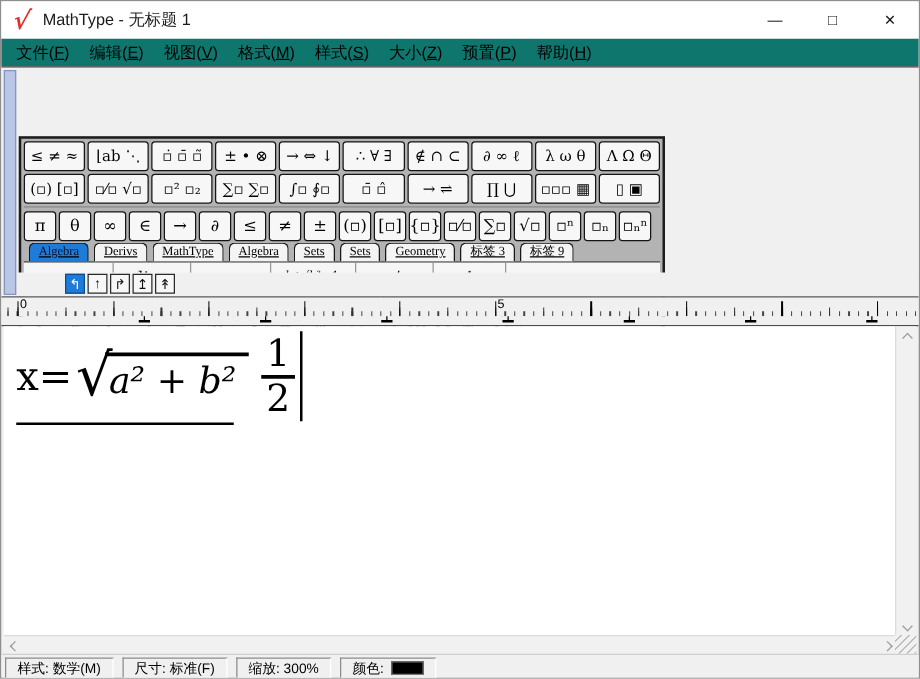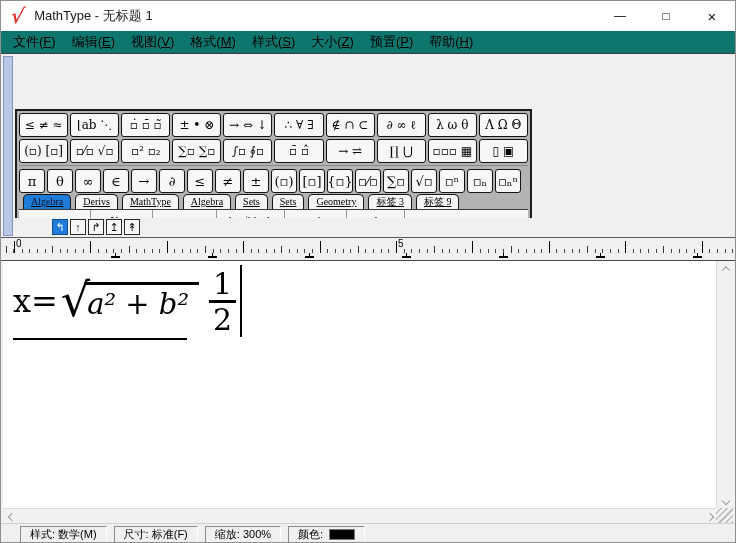--- a/index.html
+++ b/index.html
@@ -103,21 +103,21 @@
   .chev.right { transform:rotate(-45deg); }
   .vscroll .sbtn.top { top:0; left:0; }
   .vscroll .sbtn.bottom { bottom:0; left:0; }
   .hscroll .sbtn.start { left:0; top:0; }
   .hscroll .sbtn.end { right:0; top:0; }
   .grip { position:absolute; top:507px; right:2px; width:17px; height:15px; background:#f1f1f1;
     background-image:repeating-linear-gradient(135deg, transparent 0 3px, #bdbdbd 3px 4.5px); }
 
   
   .statusbar { position:absolute; top:522px; left:0; right:0; height:21px; background:#f0f0f0; border-top:1px solid #cfcfcf;
-               display:flex; align-items:center; padding-left:19px; gap:7px; }
+               display:flex; align-items:center; padding-left:3px; gap:7px; }
   .status-box { height:17px; border:1px solid; border-color:#8c8c8c #ffffff #ffffff #8c8c8c; background:#f0f0f0;
                 display:flex; align-items:center; padding:0 9px; font-size:11px; color:#000; white-space:nowrap; }
   .swatch { display:inline-block; width:26px; height:11px; margin-left:6px; border:1px solid #777; background:#000; }
 </style>
 </head>
 <body>
 
 <div class="window">
 
   <div class="titlebar">

